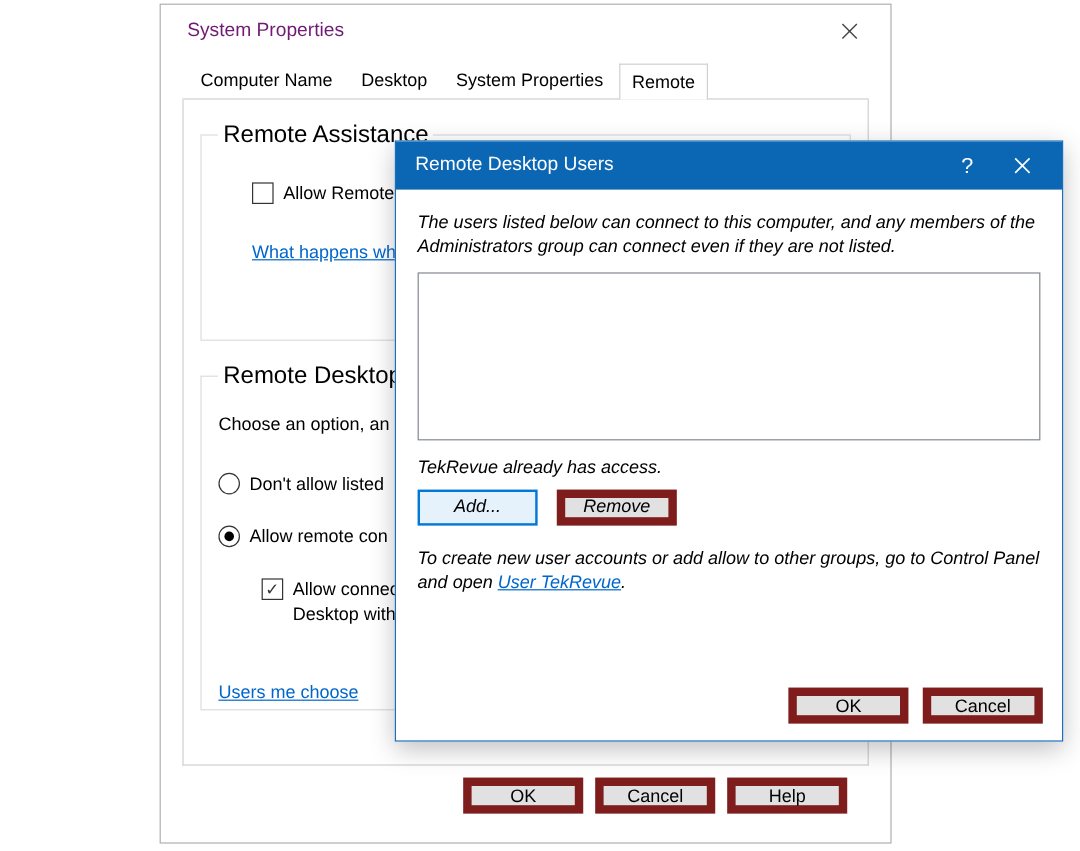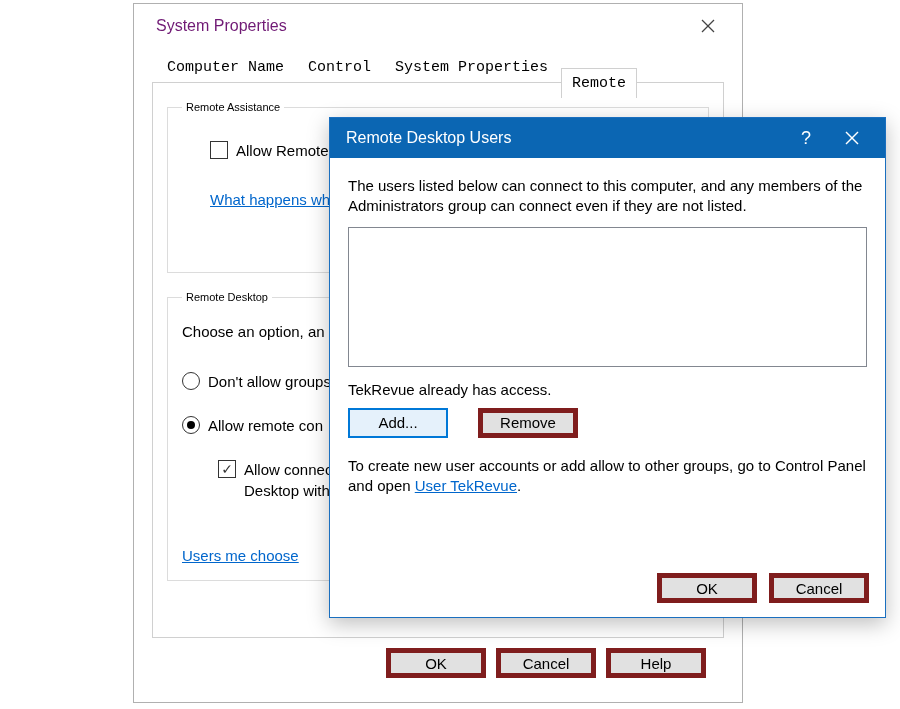--- a/index.html
+++ b/index.html
@@ -43,43 +43,42 @@
     border-bottom: 1px solid #d0d0d0;
     padding-left: 4px;
     font-size: 15px;
   }
   .tab {
     padding: 6px 10px 6px 10px;
     border: 1px solid transparent;
     border-bottom: none;
     margin-right: 2px;
     cursor: default;
-    font-family: Liberation Mono, monospace;
   }
   .tab.active {
     border-color: #d0d0d0;
     background: #fff;
     position: relative;
-    top: 16px;
+    top: 1px;
   }
   .tabcontent {
     border: 1px solid #d0d0d0;
     border-top: none;
     padding: 10px 14px 14px 14px;
     height: 555px;
   }
 
   fieldset.group {
     border: 1px solid #dcdcdc;
     margin: 8px 0 18px 0;
     padding: 10px 14px 16px 14px;
   }
   fieldset.group legend {
     padding: 0 4px;
-    font-size: 11px;
+    font-size: 20px;
   }
   .chk-row, .radio-row {
     display: flex;
     align-items: center;
     margin: 8px 0;
     gap: 8px;
   }
   .chk-box {
     width: 18px; height: 18px;
     border: 1px solid #333;
@@ -112,21 +111,21 @@
   .sp-buttons {
     display: flex;
     justify-content: flex-end;
     gap: 10px;
     padding: 10px 18px 0 0;
   }
   .btn {
     min-width: 100px;
     height: 30px;
     background: #e1e1e1;
-    border: 5px solid #7f1d1d;
+    border: 7px solid #7f1d1d;
     font: inherit;
     font-size: 15px;
     cursor: default;
     display: inline-flex;
     align-items: center; justify-content: center;
     padding: 0 12px;
   }
 
   
   .rdu {
@@ -159,30 +158,31 @@
     display: flex; align-items: center; justify-content: center;
   }
   .rdu-close svg { stroke: #fff; }
 
   .rdu-body {
     flex: 1;
     padding: 18px 18px 12px 18px;
     display: flex;
     flex-direction: column;
     font-size: 15px;
+    font-style: italic;
   }
   .rdu-desc { margin-bottom: 10px; line-height: 1.35; }
   .rdu-list {
     border: 1px solid #828790;
     background: #fff;
     height: 140px;
   }
   .rdu-access { margin: 14px 0 10px 0; }
   .rdu-btnrow {
-    display: flex; gap: 30px; margin-bottom: 18px;
+    display: flex; gap: 16px; margin-bottom: 18px;
   }
   .btn.focused {
     border: 2px solid #0078d7;
     background: #e5f1fb;
   }
   .rdu-hint { line-height: 1.35; }
   .rdu-footer {
     display: flex;
     justify-content: flex-end;
     gap: 12px;
@@ -199,21 +199,21 @@
       <svg width="14" height="14" viewBox="0 0 14 14">
         <line x1="1" y1="1" x2="13" y2="13" stroke-width="1.2"></line>
         <line x1="13" y1="1" x2="1" y2="13" stroke-width="1.2"></line>
       </svg>
     </div>
   </div>
 
   <div class="sp-body">
     <div class="tabs">
       <div class="tab">Computer Name</div>
-      <div class="tab">Control</div>
+      <div class="tab">Desktop</div>
       <div class="tab">System Properties</div>
       <div class="tab active">Remote</div>
     </div>
 
     <div class="tabcontent">
 
       <fieldset class="group">
         <legend>Remote Assistance</legend>
         <div class="spacer-sm"></div>
         <div class="chk-row indent">
@@ -228,21 +228,21 @@
         <div class="spacer-md"></div>
       </fieldset>
 
       <fieldset class="group" style="height:290px;">
         <legend>Remote Desktop</legend>
         <div class="spacer-sm"></div>
         <div>Choose an option, an</div>
         <div class="spacer-md"></div>
         <div class="radio-row">
           <span class="radio-box"></span>
-          <span>Don't allow groups</span>
+          <span>Don't allow listed</span>
         </div>
         <div class="spacer-sm"></div>
         <div class="radio-row">
           <span class="radio-box">
               <span class="dot"></span>
             </span>
           <span>Allow remote con</span>
         </div>
         <div class="spacer-sm"></div>
         <div class="chk-row indent" style="margin-left:36px;">

